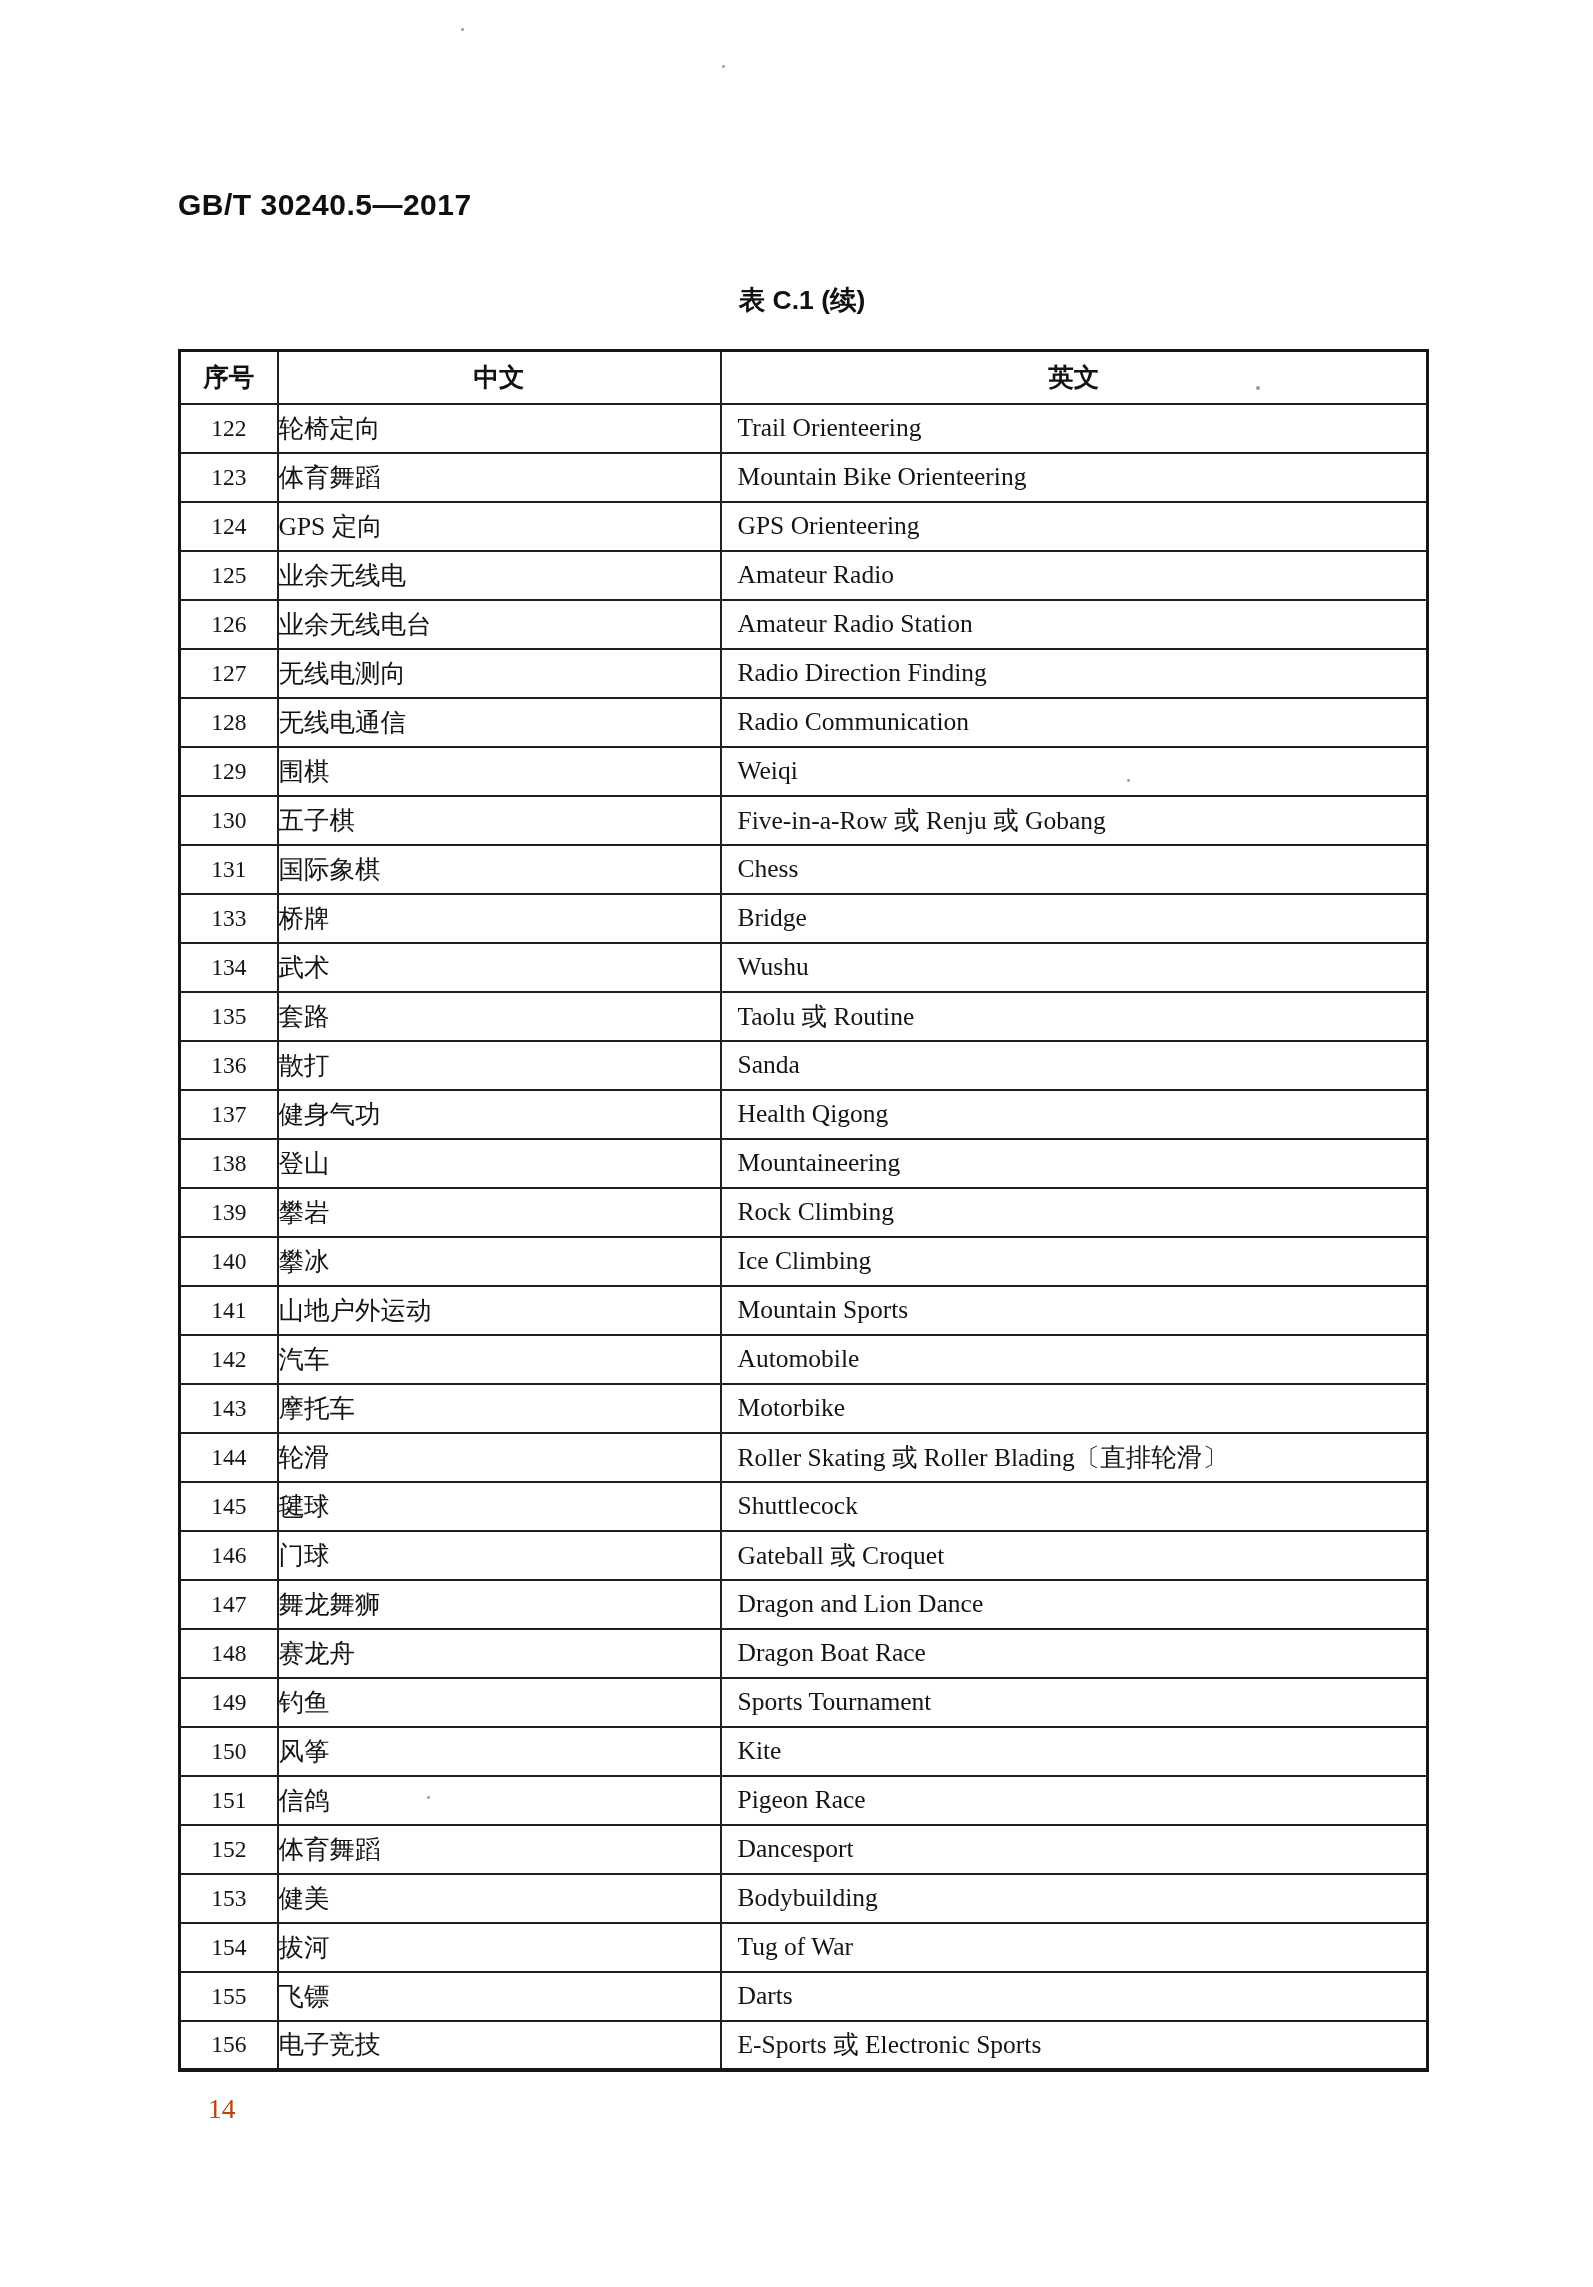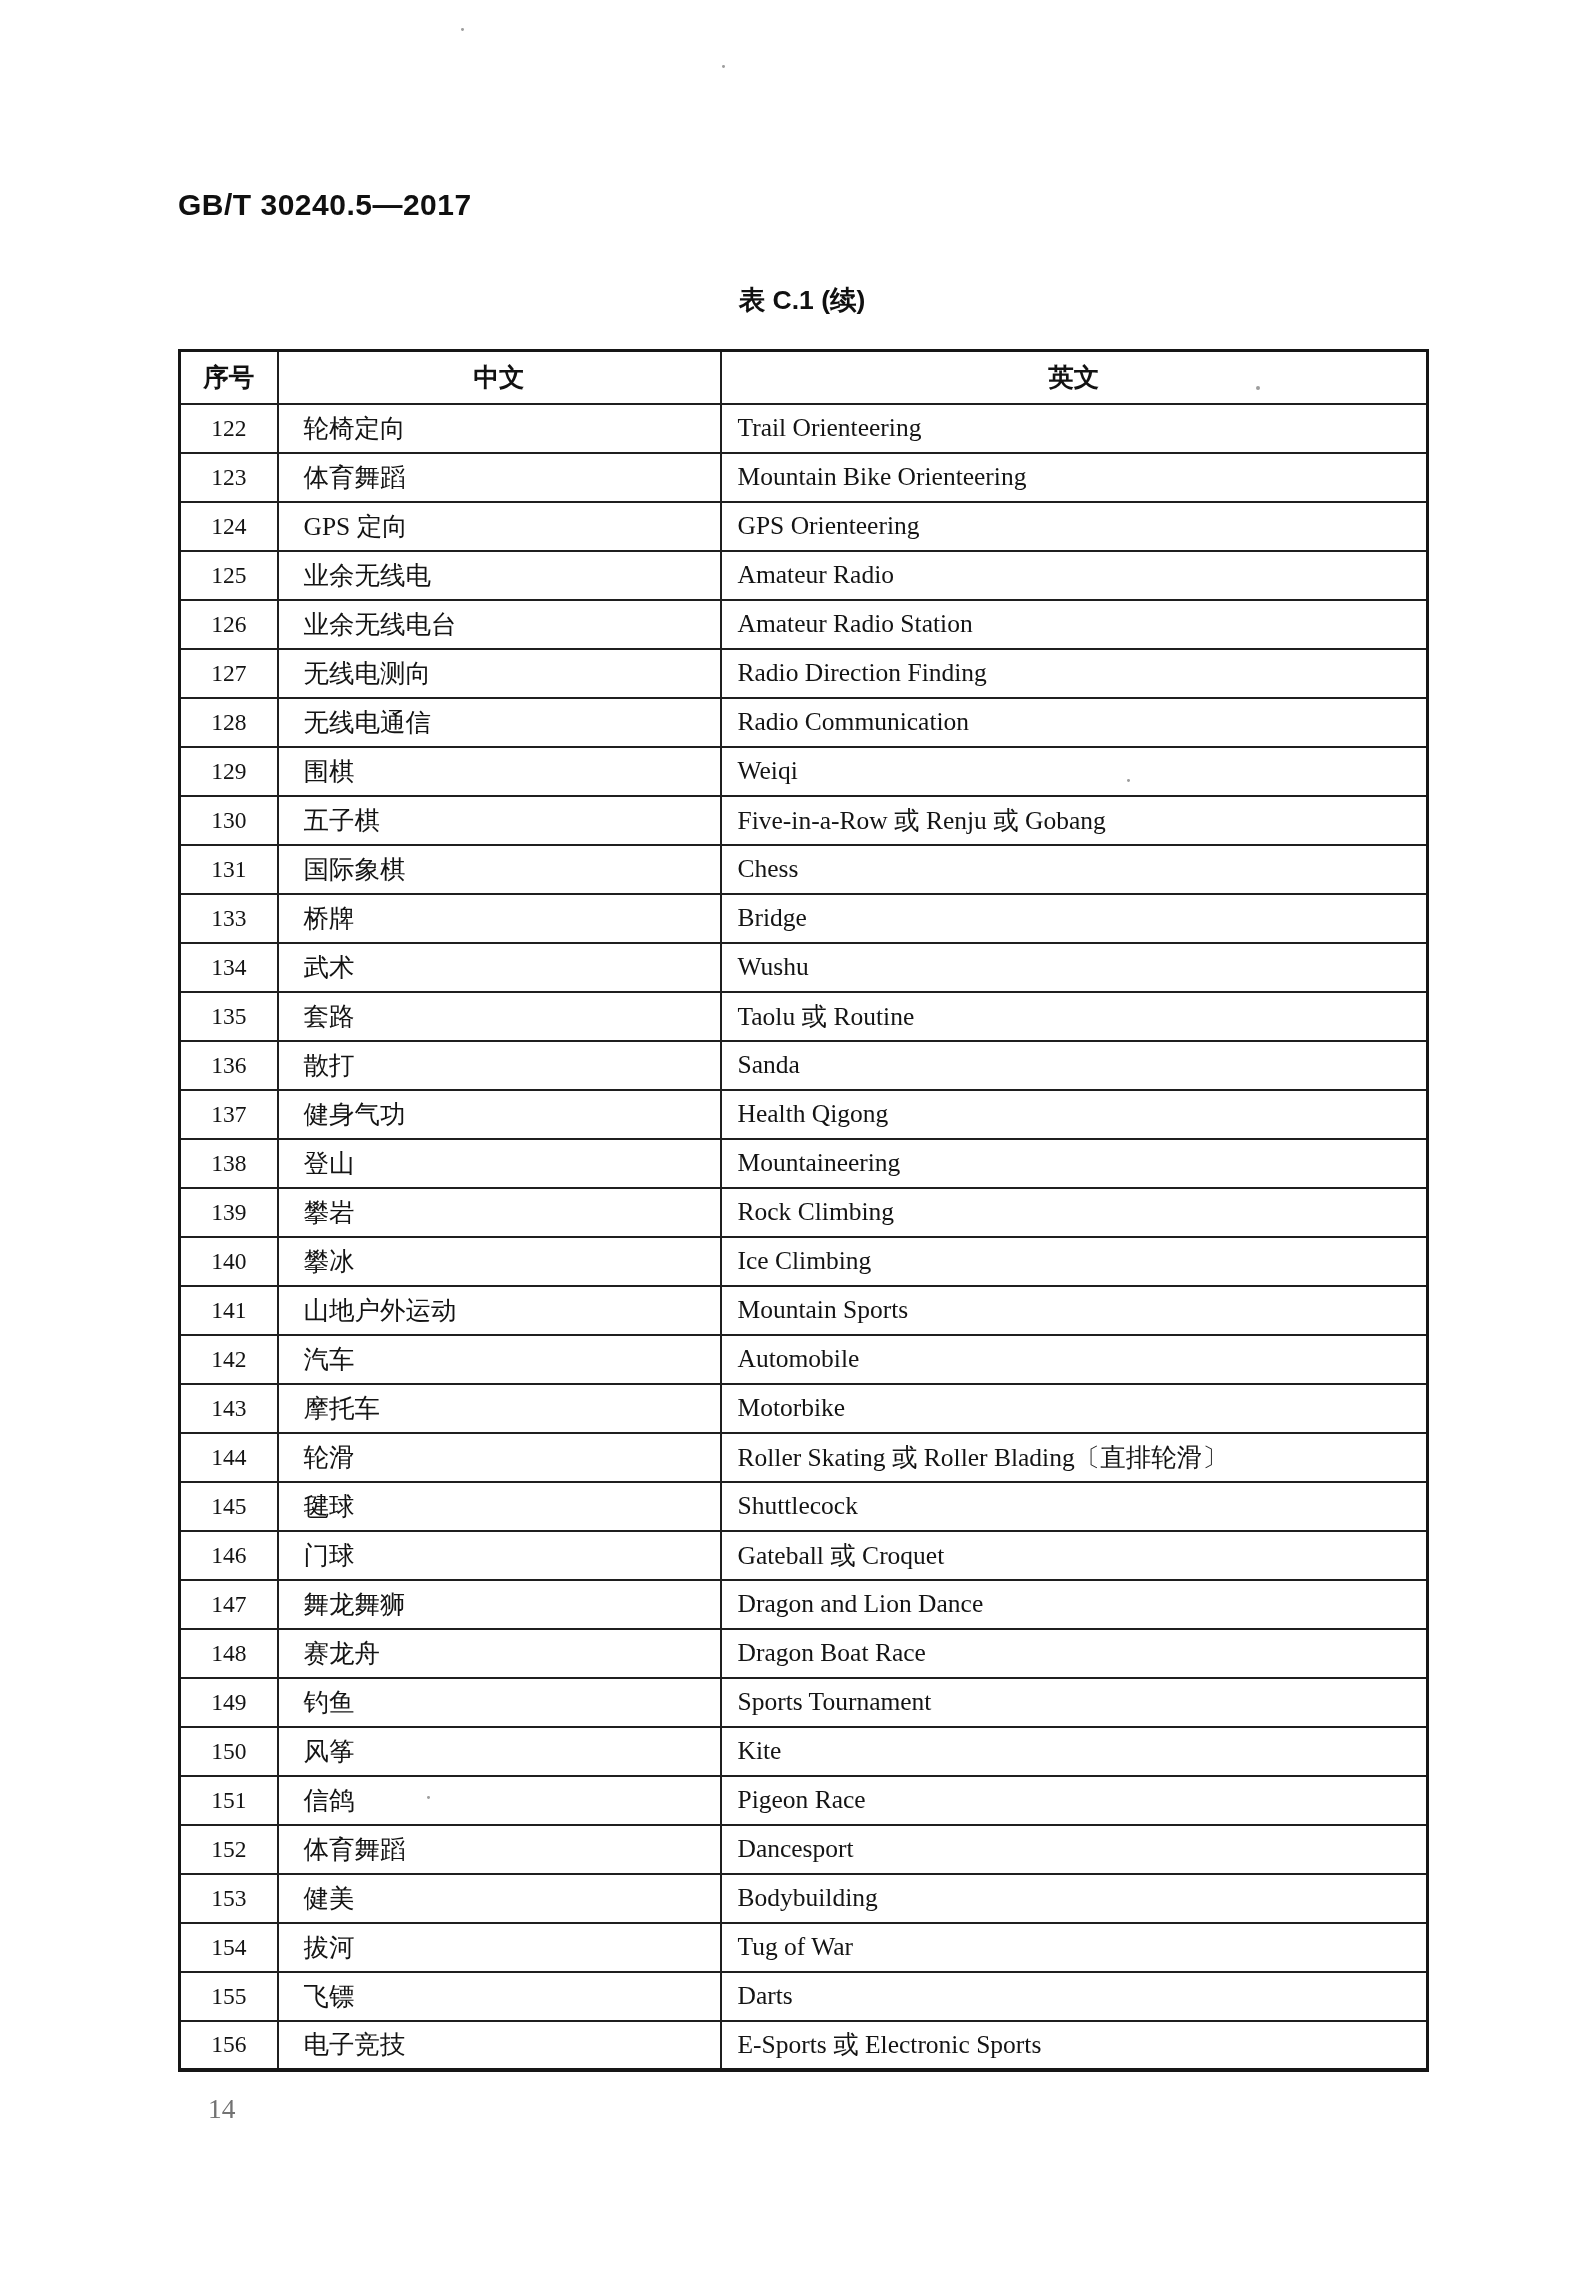--- a/index.html
+++ b/index.html
@@ -54,33 +54,33 @@
     border-bottom-width:2.9px;
     color:#121212;
   }
   td.col-index{
     text-align:center;
     font-size:23.5px;
     font-family:"Liberation Serif","DejaVu Serif",serif;
   }
   td.col-zh{
     text-align:left;
-    padding-left:25px;
+    padding-left:0;
     font-size:25.5px;
   }
   td.col-en{
     text-align:left;
     padding-left:16px;
     font-size:25.5px;
   }
   .page-number{
     position:absolute;
     left:208px;top:2094px;
     font-size:27.4px;
-    color:#737373;
+    color:#c2410c;
   }
   .speck{
     position:absolute;
     background:#4d4d4d;
     border-radius:50%;
     opacity:0.55;
   }
 </style>
 </head>
 <body>

